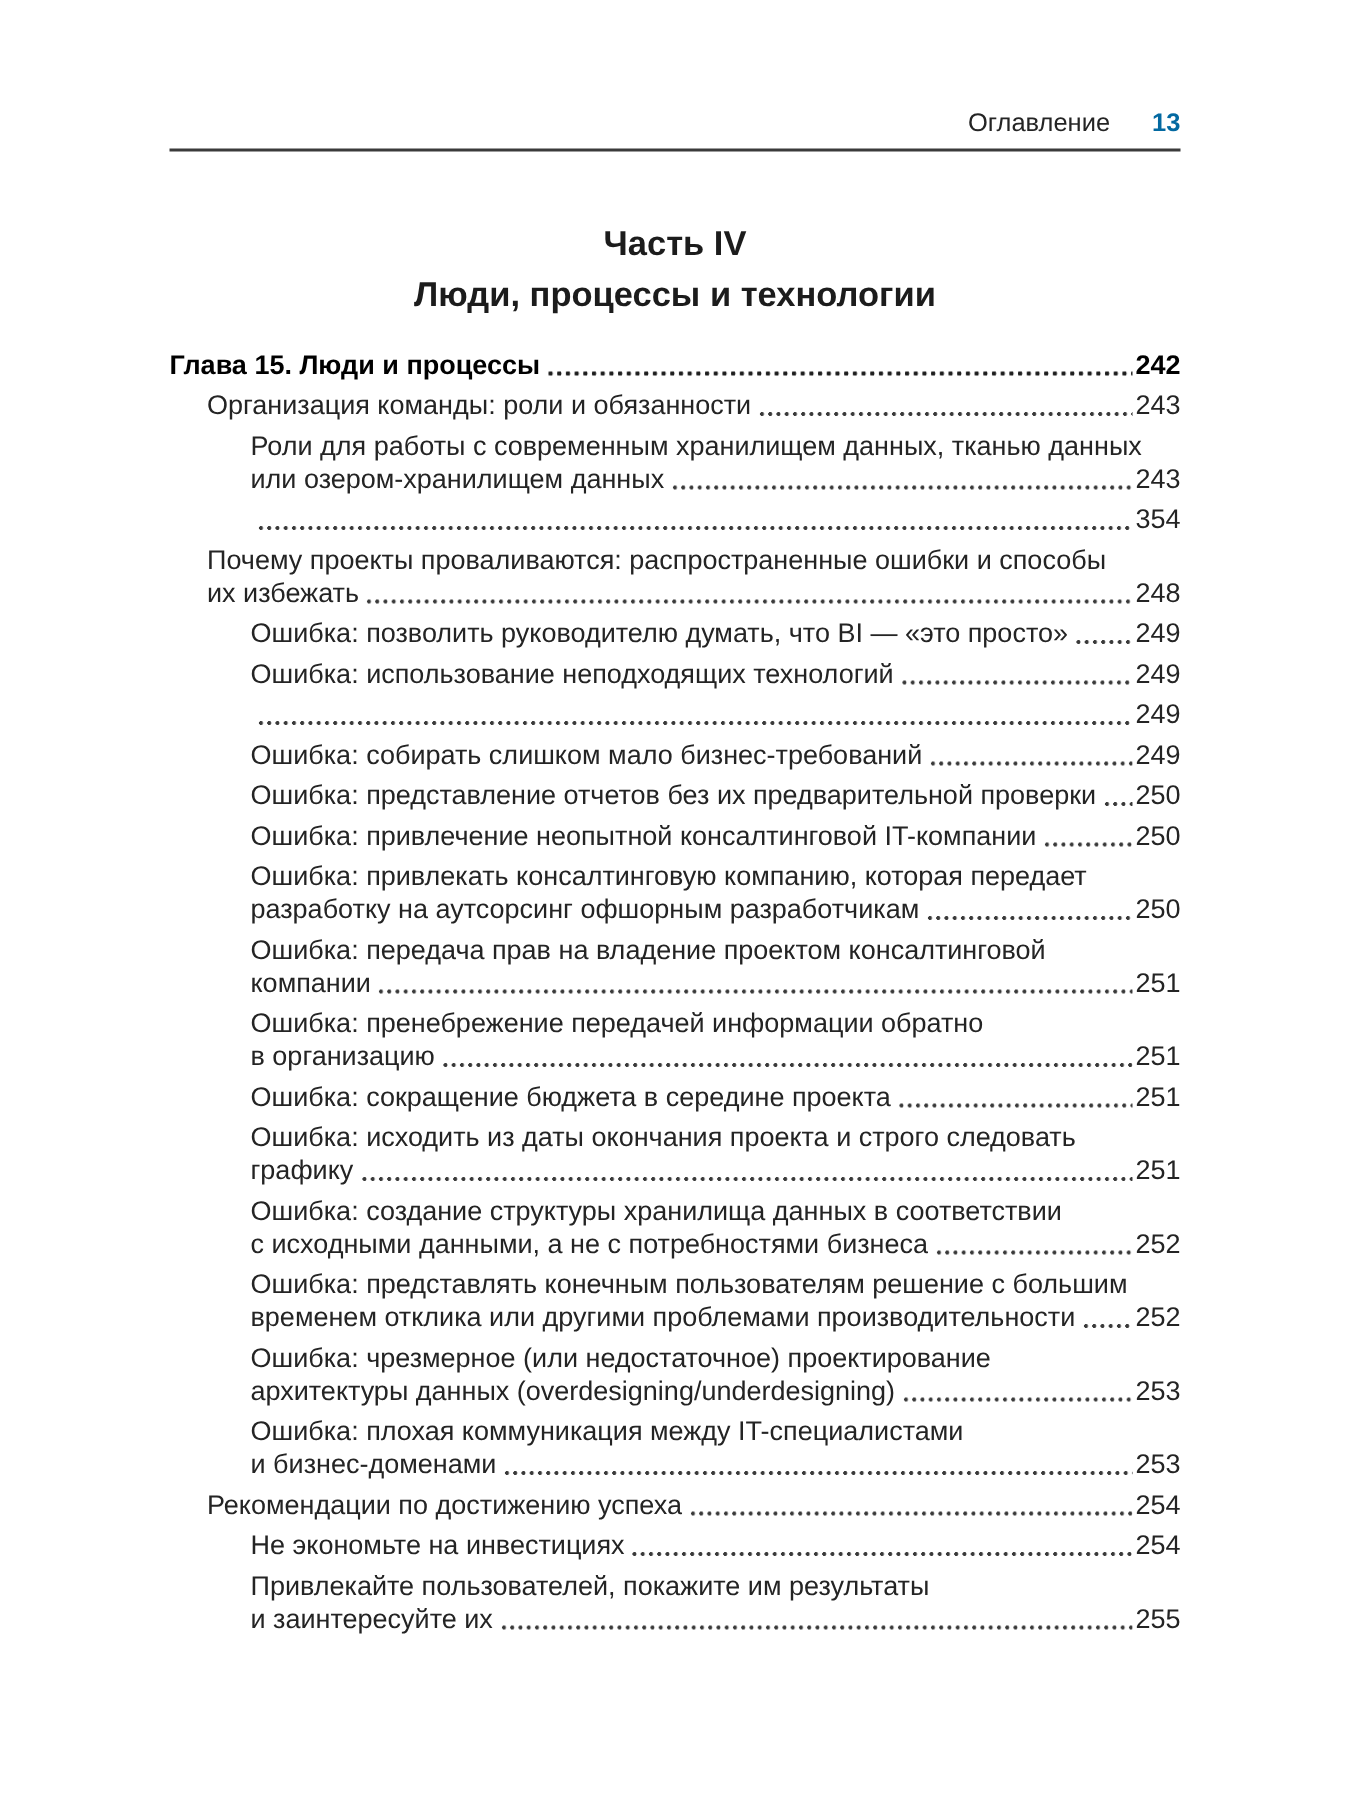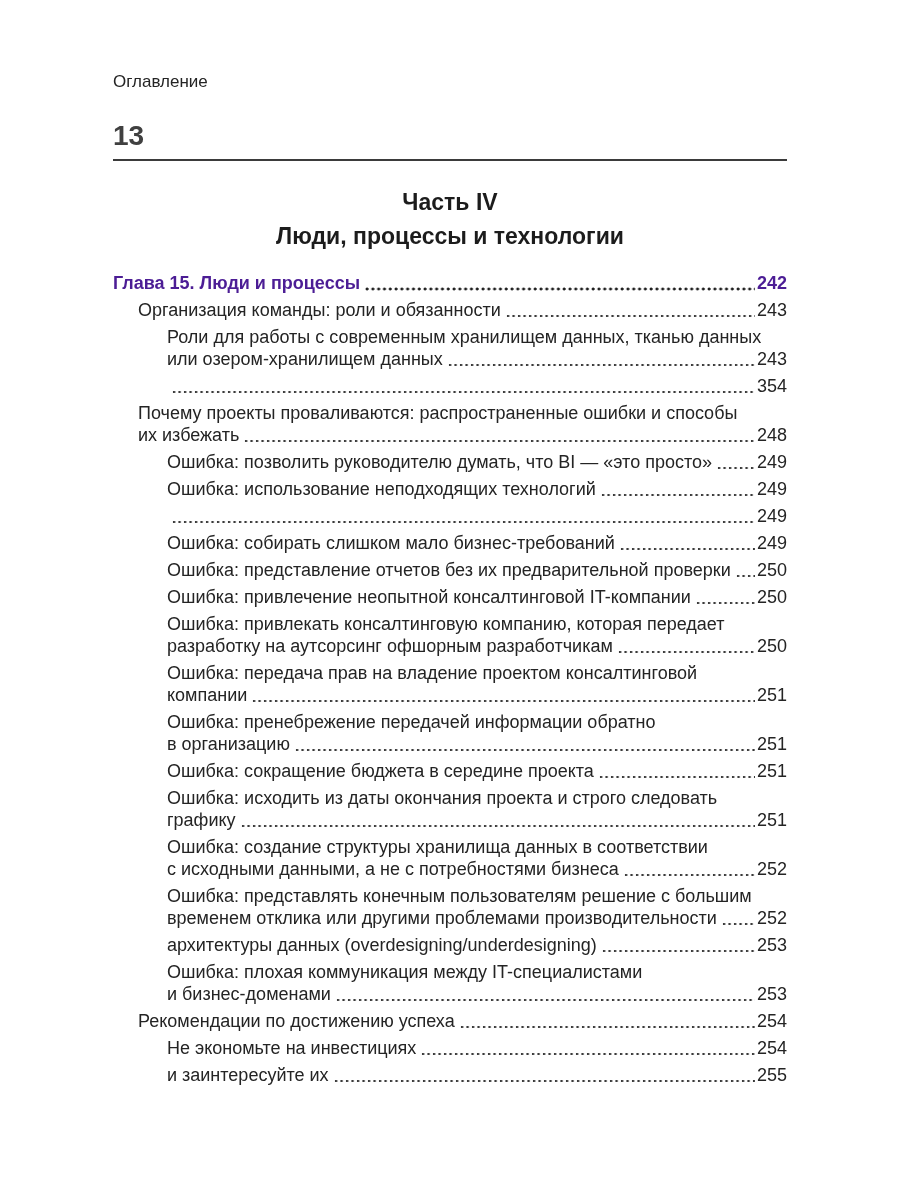--- a/index.html
+++ b/index.html
@@ -19,39 +19,38 @@
     width: 900px;
     height: 1200px;
     padding: 72px 113px 0 113px;
   }
   
   .header-row {
     display: flex;
     justify-content: flex-end;
     align-items: baseline;
     gap: 28px;
-    flex-direction: column;
   }
   .header-label {
     font-size: 17px;
     color: #242424;
   }
   .header-num {
-    font-size: 28px;
+    font-size: 17px;
     font-weight: 700;
-    color: #404040;
+    color: #0369a1;
   }
   .rule {
     border: none;
     border-top: 2px solid #3b3b3b;
     margin: 7px 0 0 0;
   }
   
   .part-block {
-    margin-top: 28px;
+    margin-top: 48px;
     text-align: center;
   }
   .part-number, .part-title {
     font-size: 23px;
     font-weight: 700;
     color: #1c1c1c;
     line-height: 26px;
   }
   .part-title {
     margin-top: 8px;
@@ -62,21 +61,21 @@
   }
   .entry {
     font-size: 18px;
     line-height: 22px;
     margin-bottom: 5px;
     color: #242424;
   }
   .entry.bold .txt,
   .entry.bold .num {
     font-weight: 700;
-    color: #4c1d95;
+    color: #000000;
   }
   .entry.level1 { padding-left: 25px; }
   .entry.level2 { padding-left: 54px; }
   .line { white-space: nowrap; }
   .line.last {
     display: flex;
     align-items: flex-end;
   }
   .txt { white-space: nowrap; }
   .num { white-space: nowrap; }
@@ -239,20 +238,21 @@
       </div>
       <div class="entry level2">
         <div class="line"><span class="txt">Ошибка: представлять конечным пользователям решение с большим</span></div>
         <div class="line last">
           <span class="txt">временем отклика или другими проблемами производительности</span>
           <span class="leader"></span>
           <span class="num">252</span>
         </div>
       </div>
       <div class="entry level2">
+        <div class="line"><span class="txt">Ошибка: чрезмерное (или недостаточное) проектирование</span></div>
         <div class="line last">
           <span class="txt">архитектуры данных (overdesigning/underdesigning)</span>
           <span class="leader"></span>
           <span class="num">253</span>
         </div>
       </div>
       <div class="entry level2">
         <div class="line"><span class="txt">Ошибка: плохая коммуникация между IT-специалистами</span></div>
         <div class="line last">
           <span class="txt">и бизнес-доменами</span>
@@ -268,20 +268,21 @@
         </div>
       </div>
       <div class="entry level2">
         <div class="line last">
           <span class="txt">Не экономьте на инвестициях</span>
           <span class="leader"></span>
           <span class="num">254</span>
         </div>
       </div>
       <div class="entry level2">
+        <div class="line"><span class="txt">Привлекайте пользователей, покажите им результаты</span></div>
         <div class="line last">
           <span class="txt">и заинтересуйте их</span>
           <span class="leader"></span>
           <span class="num">255</span>
         </div>
       </div>
     </div>
 
 </div>
 

